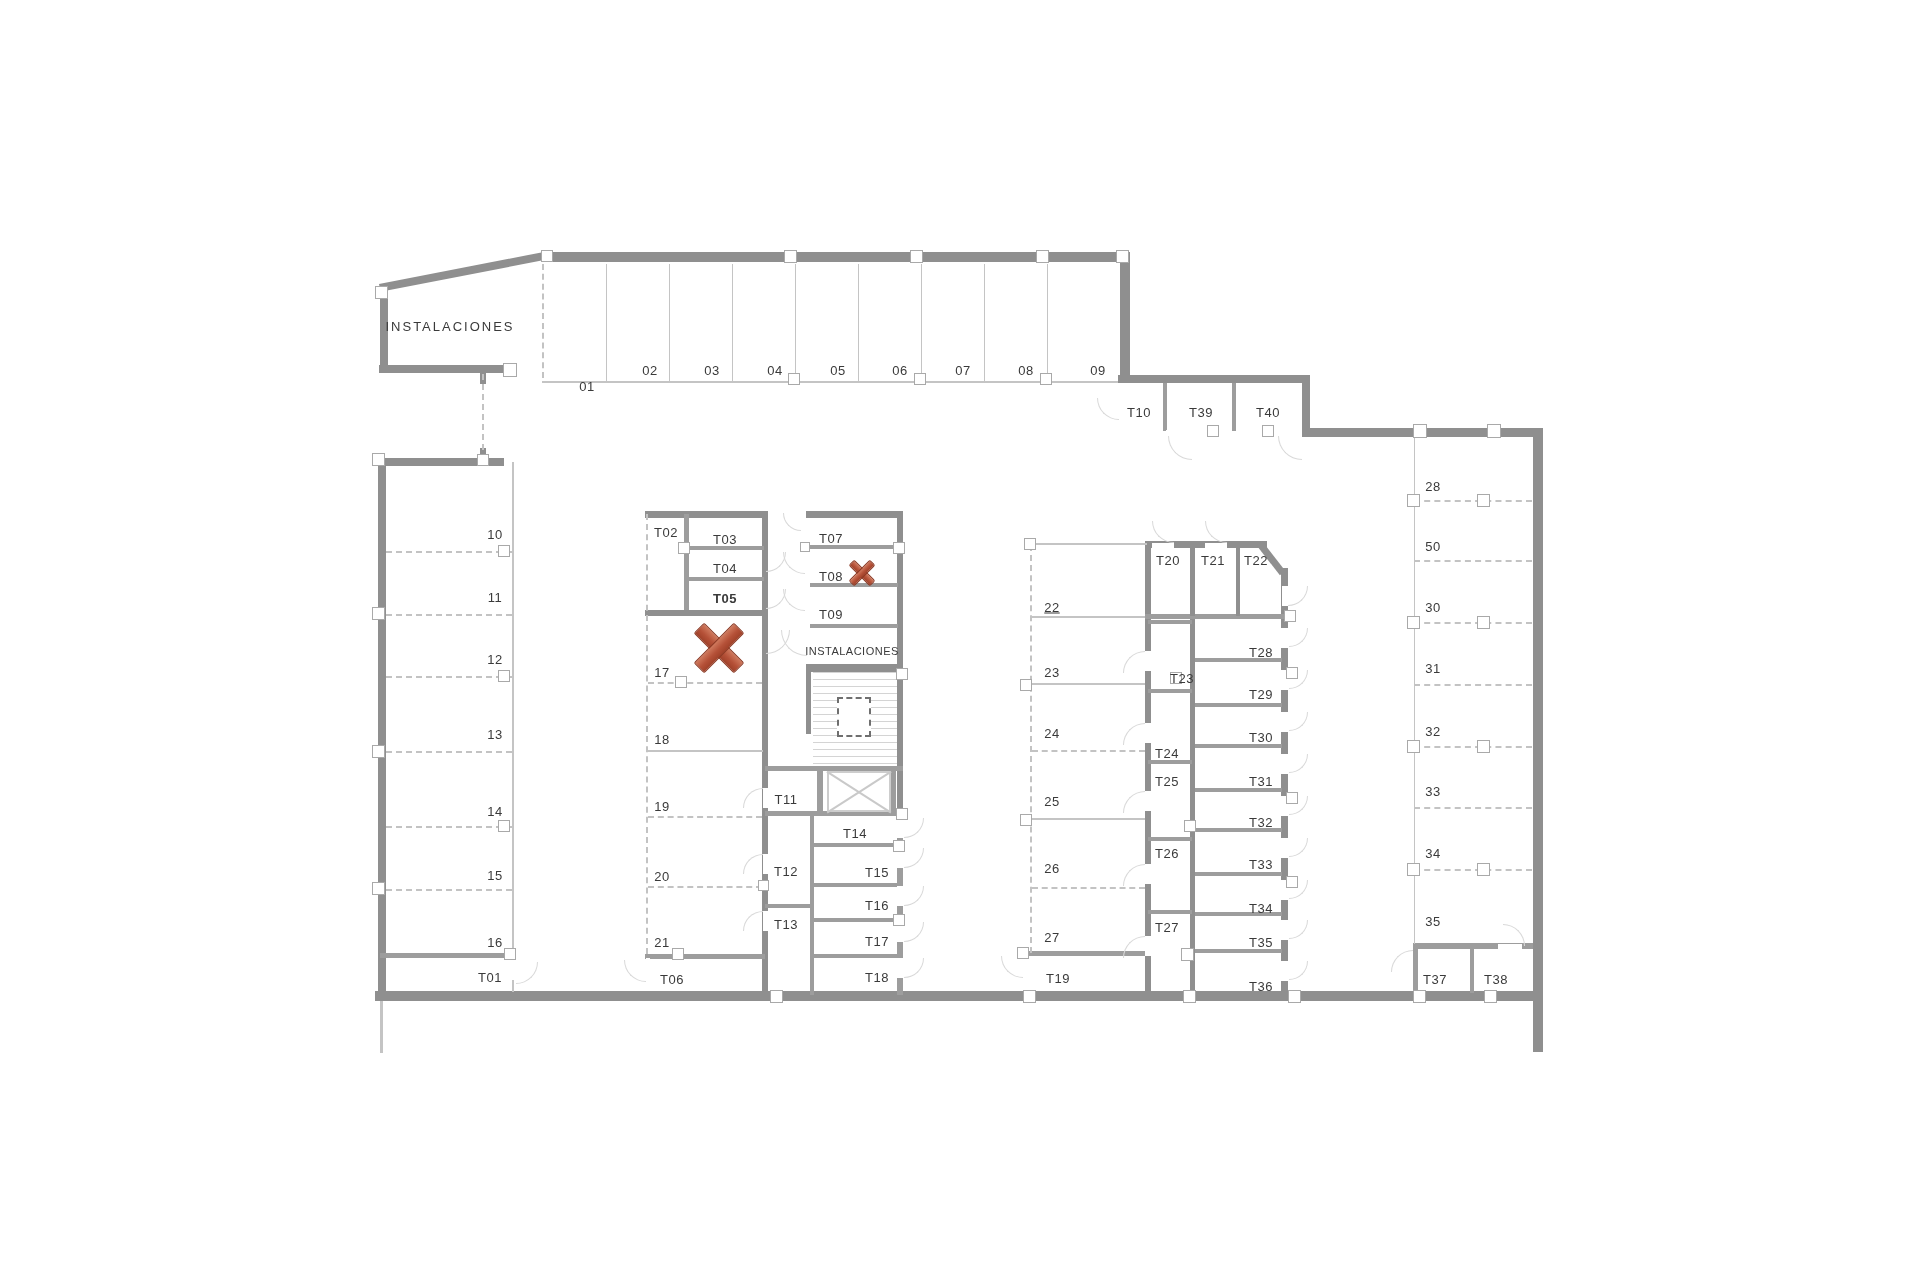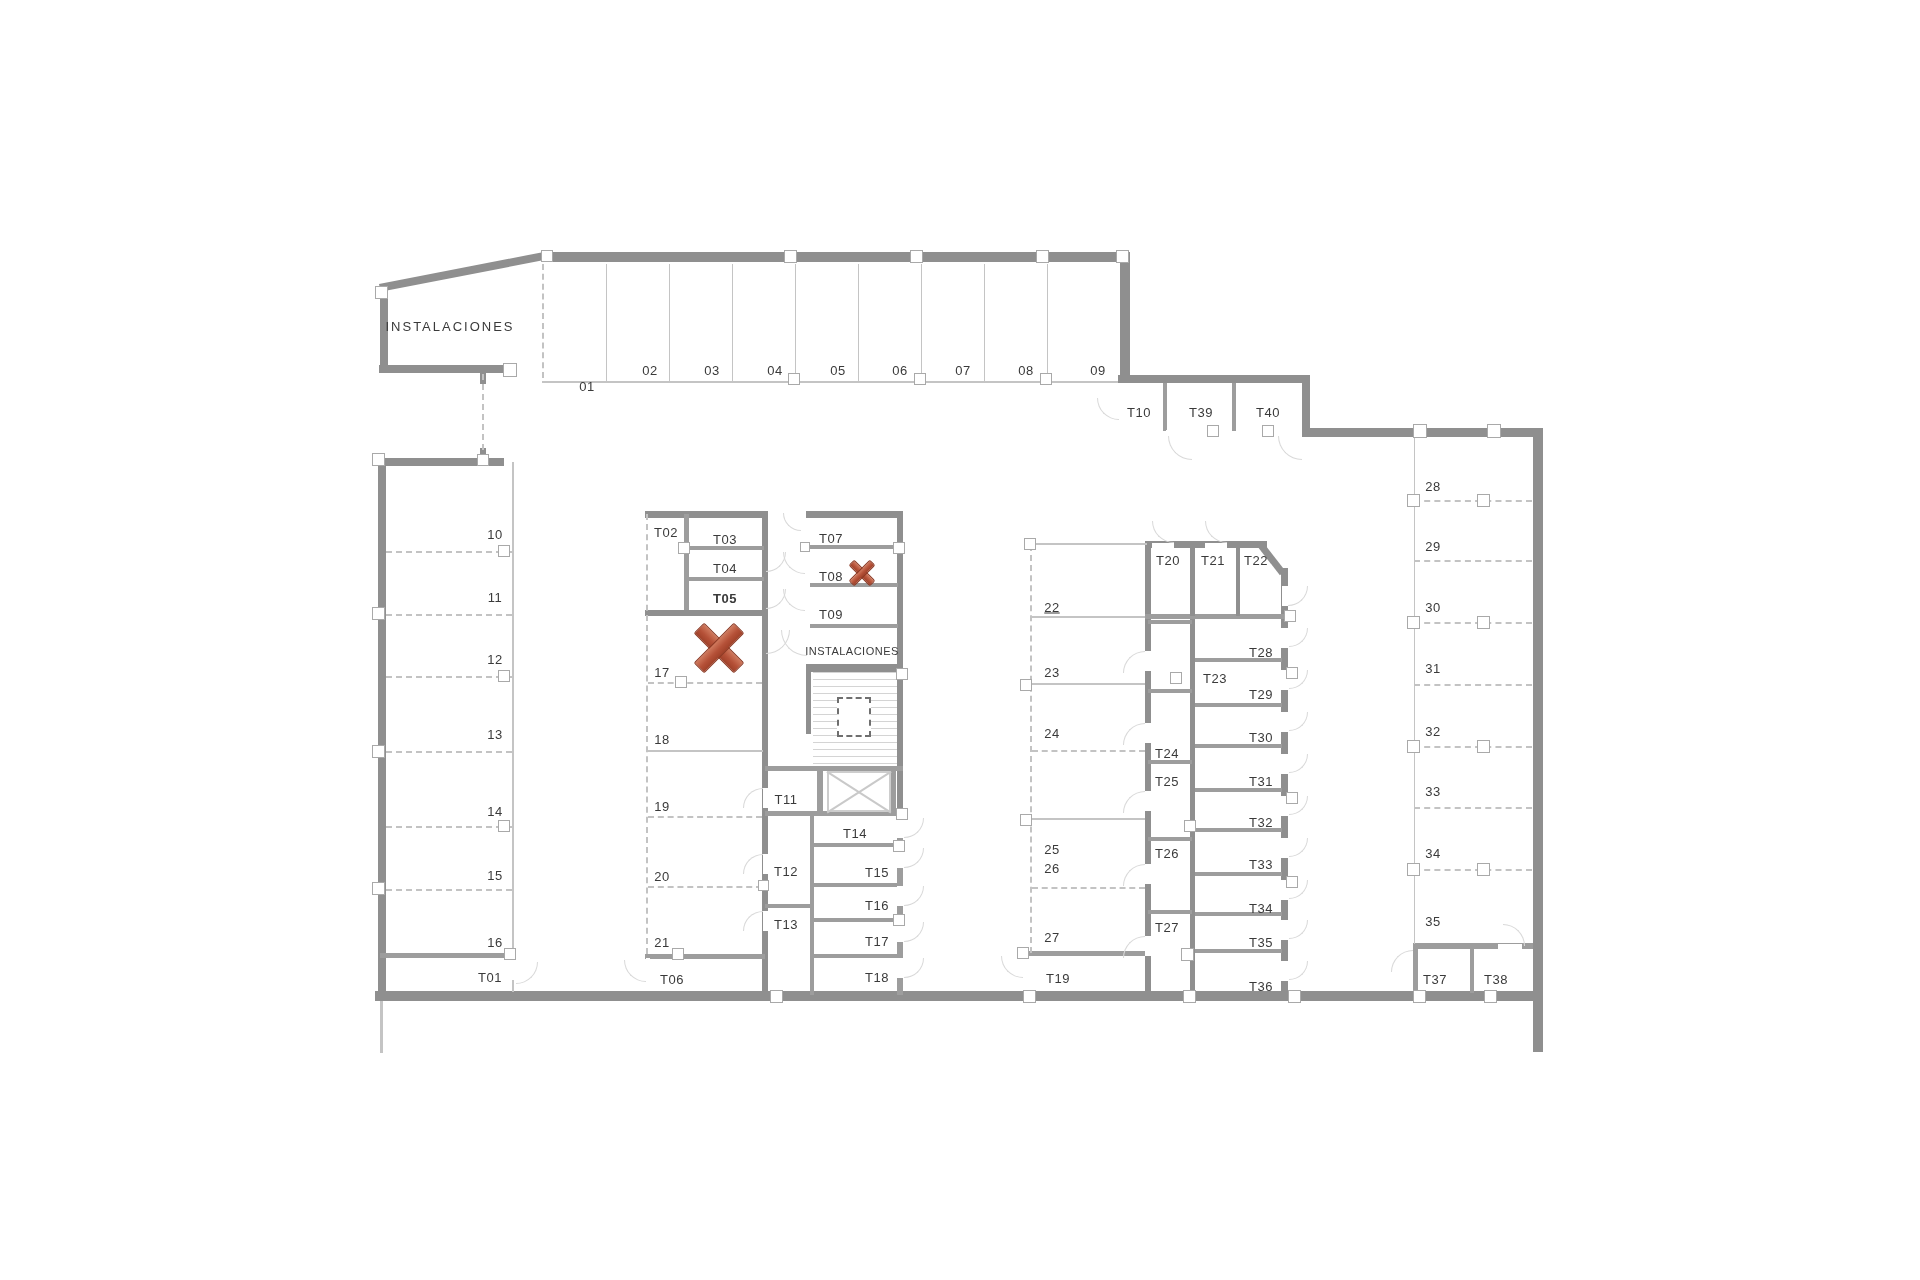--- a/index.html
+++ b/index.html
@@ -318,43 +318,43 @@
     <div class="lbl" style="left: 786px; top: 871px;">T12</div>
     <div class="lbl" style="left: 786px; top: 924px;">T13</div>
     <div class="lbl" style="left: 855px; top: 833px;">T14</div>
     <div class="lbl" style="left: 877px; top: 872px;">T15</div>
     <div class="lbl" style="left: 877px; top: 905px;">T16</div>
     <div class="lbl" style="left: 877px; top: 941px;">T17</div>
     <div class="lbl" style="left: 877px; top: 977px;">T18</div>
     <div class="lbl" style="left: 1052px; top: 607px; text-decoration: underline;">22</div>
     <div class="lbl" style="left: 1052px; top: 672px;">23</div>
     <div class="lbl" style="left: 1052px; top: 733px;">24</div>
-    <div class="lbl" style="left: 1052px; top: 801px; margin-top: 48px;">25</div>
+    <div class="lbl" style="left: 1052px; top: 801px;">25</div>
     <div class="lbl" style="left: 1052px; top: 868px;">26</div>
     <div class="lbl" style="left: 1052px; top: 937px;">27</div>
     <div class="lbl" style="left: 1058px; top: 978px;">T19</div>
     <div class="lbl" style="left: 1168px; top: 560px;">T20</div>
     <div class="lbl" style="left: 1213px; top: 560px;">T21</div>
     <div class="lbl" style="left: 1256px; top: 560px;">T22</div>
-    <div class="lbl" style="left: 1215px; top: 678px;">T23</div>
+    <div class="lbl" style="left: 1182px; top: 678px;">T23</div>
     <div class="lbl" style="left: 1167px; top: 753px;">T24</div>
     <div class="lbl" style="left: 1167px; top: 781px;">T25</div>
     <div class="lbl" style="left: 1167px; top: 853px;">T26</div>
     <div class="lbl" style="left: 1167px; top: 927px;">T27</div>
     <div class="lbl" style="left: 1261px; top: 652px;">T28</div>
     <div class="lbl" style="left: 1261px; top: 694px;">T29</div>
     <div class="lbl" style="left: 1261px; top: 737px;">T30</div>
     <div class="lbl" style="left: 1261px; top: 781px;">T31</div>
     <div class="lbl" style="left: 1261px; top: 822px;">T32</div>
     <div class="lbl" style="left: 1261px; top: 864px;">T33</div>
     <div class="lbl" style="left: 1261px; top: 908px;">T34</div>
     <div class="lbl" style="left: 1261px; top: 942px;">T35</div>
     <div class="lbl" style="left: 1261px; top: 986px;">T36</div>
     <div class="lbl" style="left: 1433px; top: 486px;">28</div>
-    <div class="lbl" style="left: 1433px; top: 546px;">29</div>
+    <div class="lbl" style="left: 1433px; top: 546px;">50</div>
     <div class="lbl" style="left: 1433px; top: 607px;">30</div>
     <div class="lbl" style="left: 1433px; top: 668px;">31</div>
     <div class="lbl" style="left: 1433px; top: 731px;">32</div>
     <div class="lbl" style="left: 1433px; top: 791px;">33</div>
     <div class="lbl" style="left: 1433px; top: 853px;">34</div>
     <div class="lbl" style="left: 1433px; top: 921px;">35</div>
     <div class="lbl" style="left: 1435px; top: 979px;">T37</div>
     <div class="lbl" style="left: 1496px; top: 979px;">T38</div>
     <div class="xmark" style="left: 697px; top: 626px; width: 43px; height: 43px;">
       <div class="xbar" style="width: 57px; height: 15px; transform: translate(-50%, -50%) rotate(45deg);"></div>

